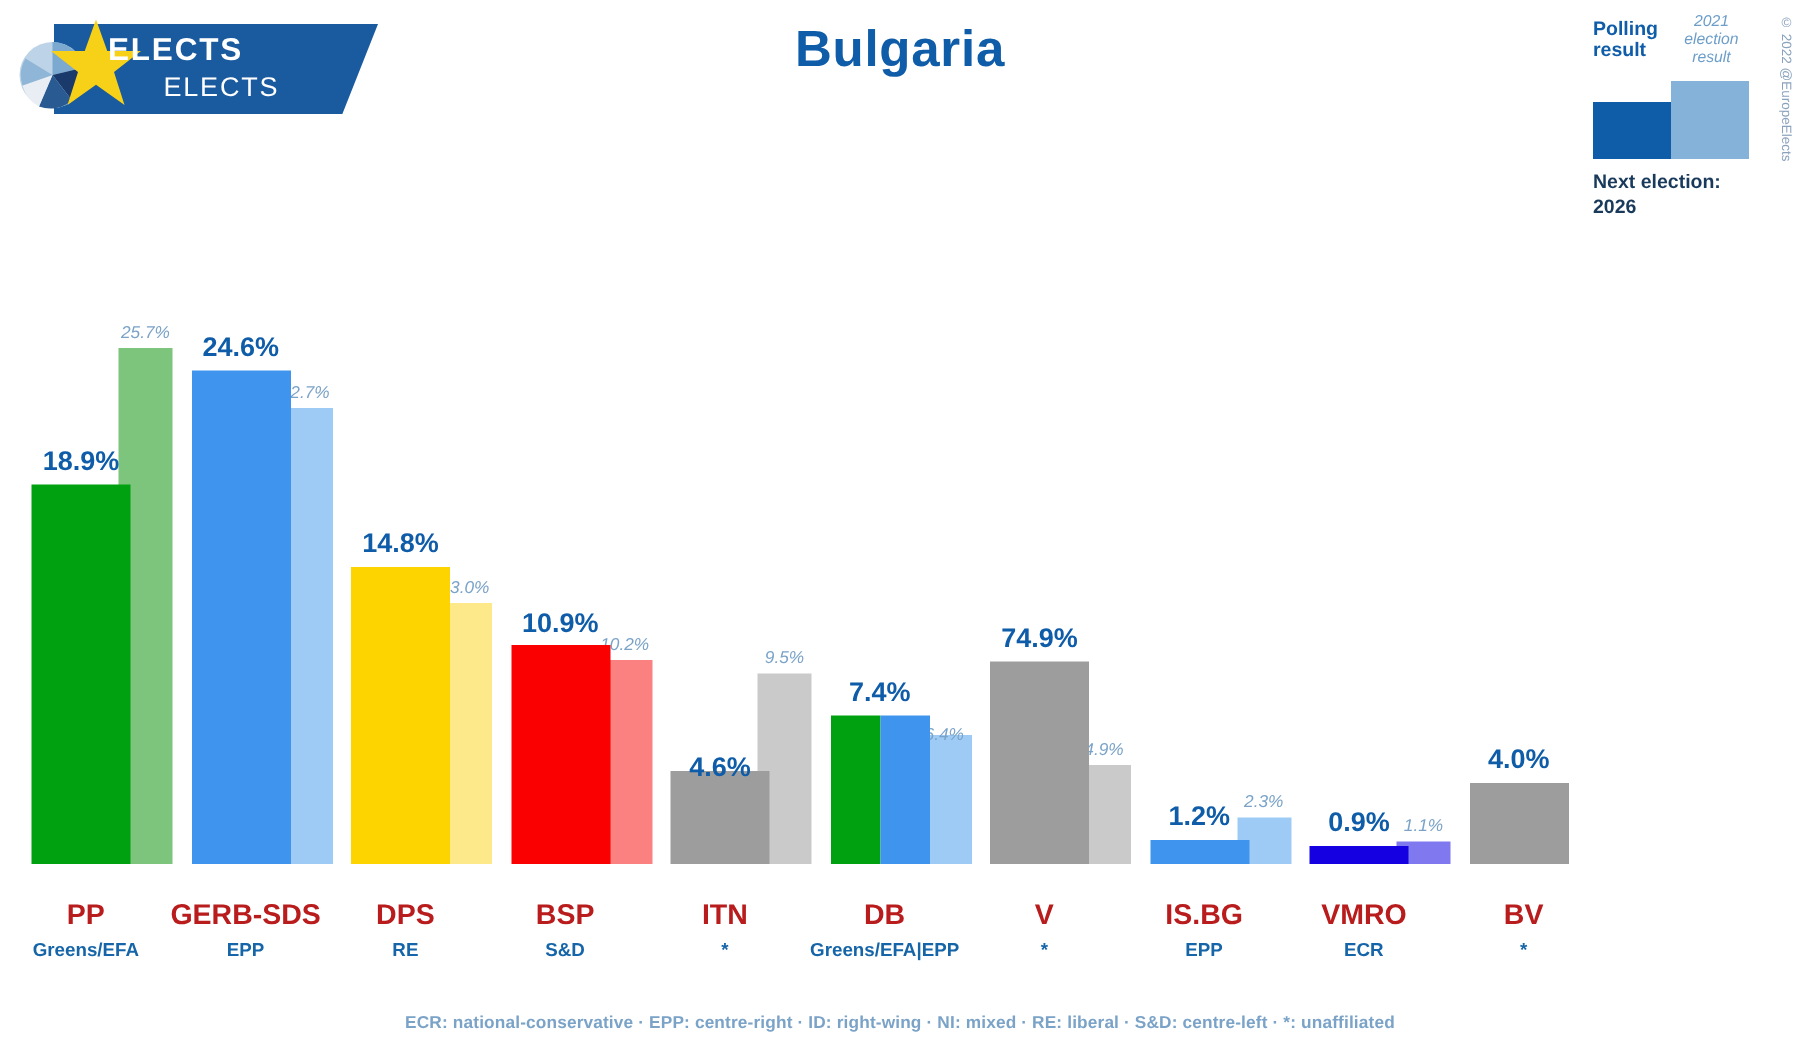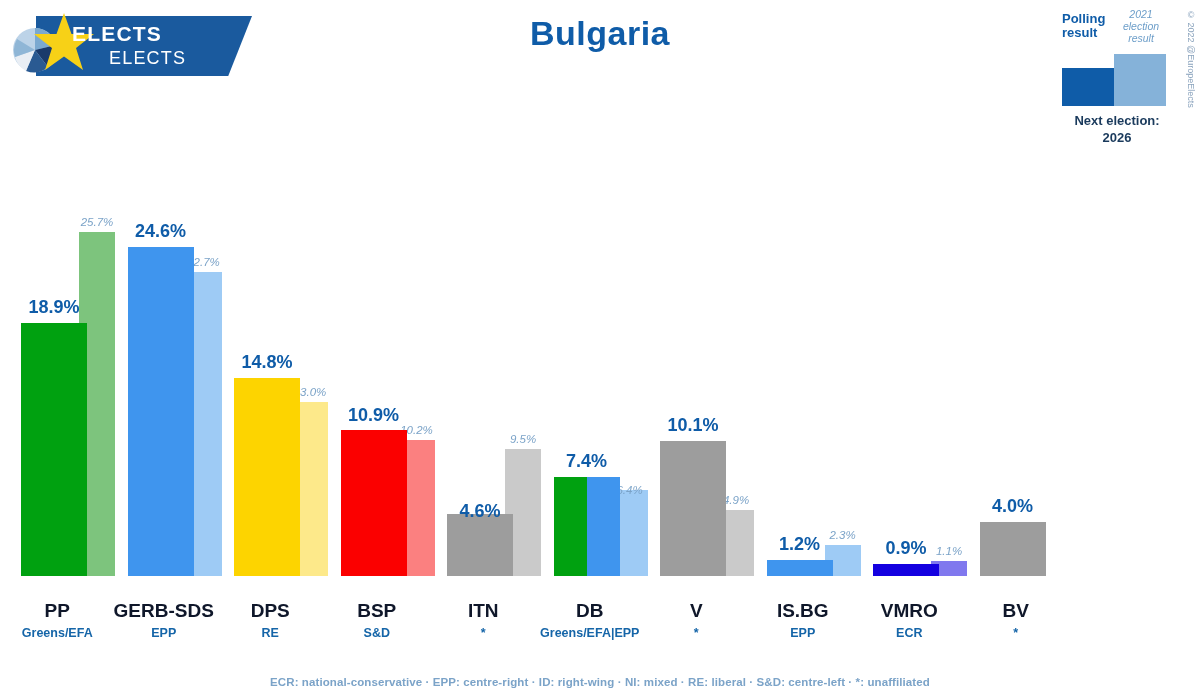--- a/index.html
+++ b/index.html
@@ -60,21 +60,21 @@
   .sw-dark {
     position: absolute; left: 0; top: 14px; width: 52px; height: 38px;
     background: #0f5ca8;
   }
   .sw-light {
     position: absolute; left: 52px; top: 0; width: 52px; height: 52px;
     background: #85b2d9;
   }
   .legend-next {
     position: absolute; left: 0; top: 104px; width: 110px;
-    color: #1a3a5c; font-size: 13px; font-weight: bold; line-height: 17px; text-align: center;
+    color: #1a3a5c; font-size: 13px; font-weight: bold; line-height: 17px;
   }
   .legend-next .yr { font-weight: bold; display: block; }
   .copyright {
     position: absolute; right: 4px; top: 10px;
     color: #8aa3bd; font-size: 9px;
     writing-mode: vertical-rl; text-orientation: mixed;
     white-space: nowrap;
   }
 
   
@@ -91,21 +91,21 @@
   }
   .lbl-prev {
     position: absolute; color: #7ba3c8; font-size: 11.5px;
     font-style: italic; white-space: nowrap; text-align: center;
   }
 
   
   .xaxis { position: absolute; left: 0; top: 600px; width: 1200px; height: 56px; }
   .xtick { position: absolute; text-align: center; }
   .xtick .pname {
-    color: #0f172a; font-size: 19px; font-weight: bold;
+    color: #b91c1c; font-size: 19px; font-weight: bold;
     white-space: nowrap; line-height: 22px;
   }
   .xtick .pgroup {
     color: #1565a8; font-size: 12.5px; font-weight: bold;
     white-space: nowrap; line-height: 16px; margin-top: 3px;
   }
 
   
   .footer {
     position: absolute; left: 0; top: 676px; width: 1200px;
@@ -202,21 +202,21 @@
           <div class="bar-seg" style="left: 33px; width: 33px; background: rgb(63, 149, 238);"></div>
         </div>
         <div class="lbl-main" style="left: -10px; width: 86px; bottom: 104.012px;">7.4%</div>
       </div>
       <div class="group" style="left: 660px; width: 106.5px;">
         <div class="bar prev" style="left: 58px; width: 36px; height: 65.562px; background: rgb(202, 202, 202);"></div>
         <div class="lbl-prev" style="left: 46px; width: 60px; bottom: 69.562px;">4.9%</div>
         <div class="bar main" style="left: 0px; width: 66px; height: 135.138px;">
           <div class="bar-seg" style="left: 0px; width: 66px; background: rgb(157, 157, 157);"></div>
         </div>
-        <div class="lbl-main" style="left: -10px; width: 86px; bottom: 140.138px;">10.1%</div>
+        <div class="lbl-main" style="left: -10px; width: 86px; bottom: 140.138px;">74.9%</div>
       </div>
       <div class="group" style="left: 766.5px; width: 106.5px;">
         <div class="bar prev" style="left: 58px; width: 36px; height: 30.774px; background: rgb(158, 203, 245);"></div>
         <div class="lbl-prev" style="left: 46px; width: 60px; bottom: 34.774px;">2.3%</div>
         <div class="bar main" style="left: 0px; width: 66px; height: 16.056px;">
           <div class="bar-seg" style="left: 0px; width: 66px; background: rgb(63, 149, 238);"></div>
         </div>
         <div class="lbl-main" style="left: -10px; width: 86px; bottom: 21.056px;">1.2%</div>
       </div>
       <div class="group" style="left: 873px; width: 106.5px;">

